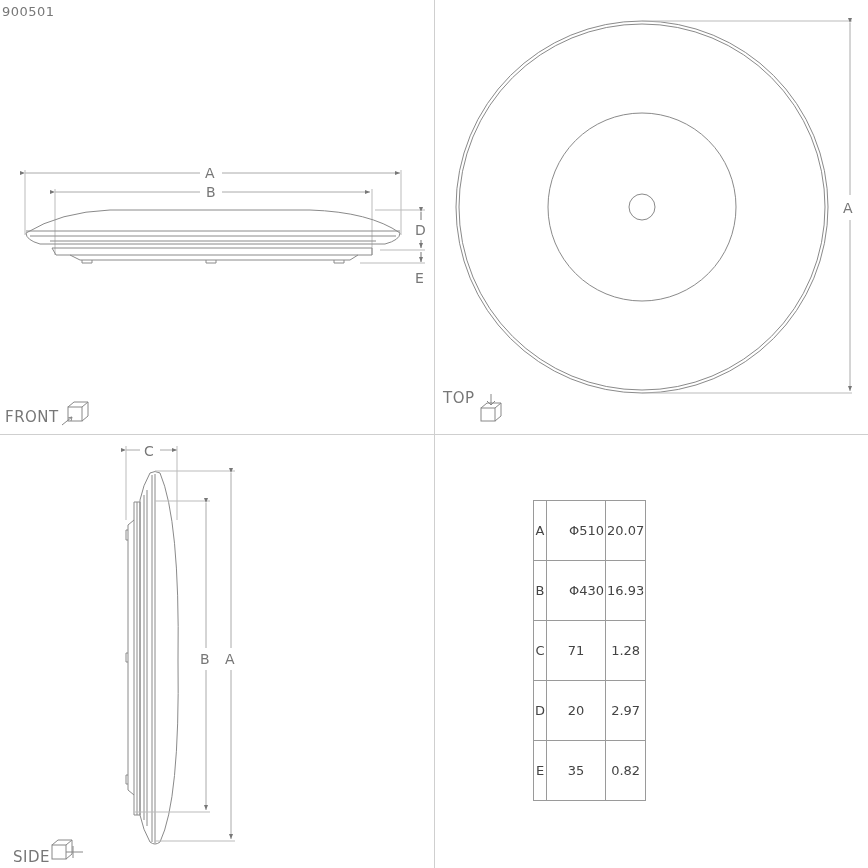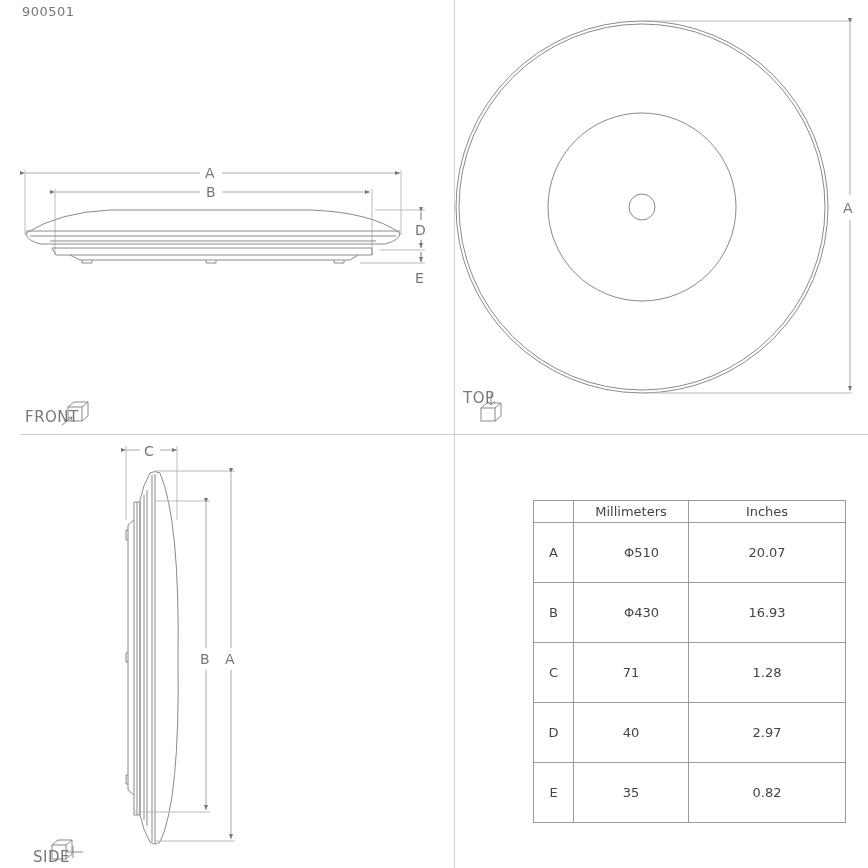--- a/index.html
+++ b/index.html
@@ -1,18 +1,18 @@
 <!DOCTYPE html>
 <html><head>
 <meta charset="utf-8">
 <style>
   html, body { margin:0; padding:0; background:#ffffff; }
   body { width:868px; height:868px; position:relative; overflow:hidden;
          font-family:"DejaVu Sans", sans-serif; color:#6a6a6a; }
-  .abs { position:absolute;margin-left:20px; }
+  .abs { position:absolute; }
   .code { left:2px; top:4px; font-size:13px; color:#777; letter-spacing:0.5px; }
   .divider-v { left:434px; top:0; width:1px; height:868px; background:#cfcfcf; }
   .divider-h { left:0; top:434px; width:868px; height:1px; background:#cfcfcf; }
   .view-label { font-size:15px; color:#777; letter-spacing:0.5px; }
   svg.drawing { position:absolute; left:0; top:0; }
   .dimtxt { font-family:"DejaVu Sans", sans-serif; font-size:14px; fill:#777; }
   table.dims { position:absolute; left:533px; top:500px; border-collapse:collapse;
                font-family:"DejaVu Sans", sans-serif; font-size:13px; color:#444; }
   table.dims td, table.dims th { border:1px solid #9a9a9a; text-align:center; font-weight:normal; }
   table.dims th { height:19px; }
@@ -136,43 +136,38 @@
     <line x1="73" y1="846" x2="73" y2="858"></line>
   </g>
 </svg>
 
 <div class="abs view-label" style="left:5px; top:408px;">FRONT</div>
 <div class="abs view-label" style="left:443px; top:389px;">TOP</div>
 <div class="abs view-label" style="left:13px; top:848px;">SIDE</div>
 
 <table class="dims">
   <tbody>
-      <tr>
-    <th class="c0"></th>
-    <th class="c1">Millimeters</th>
-    <th class="c2">Inches</th>
-  </tr>
   <tr>
     <td>A</td>
     <td class="mm-left">Φ510</td>
     <td>20.07</td>
   </tr>
   <tr>
     <td>B</td>
     <td class="mm-left">Φ430</td>
     <td>16.93</td>
   </tr>
   <tr>
     <td>C</td>
     <td>71</td>
     <td>1.28</td>
   </tr>
   <tr>
     <td>D</td>
-    <td>40</td>
+    <td>20</td>
     <td>2.97</td>
   </tr>
   <tr>
     <td>E</td>
     <td>35</td>
     <td>0.82</td>
   </tr>
 </tbody>
   </table>
 

